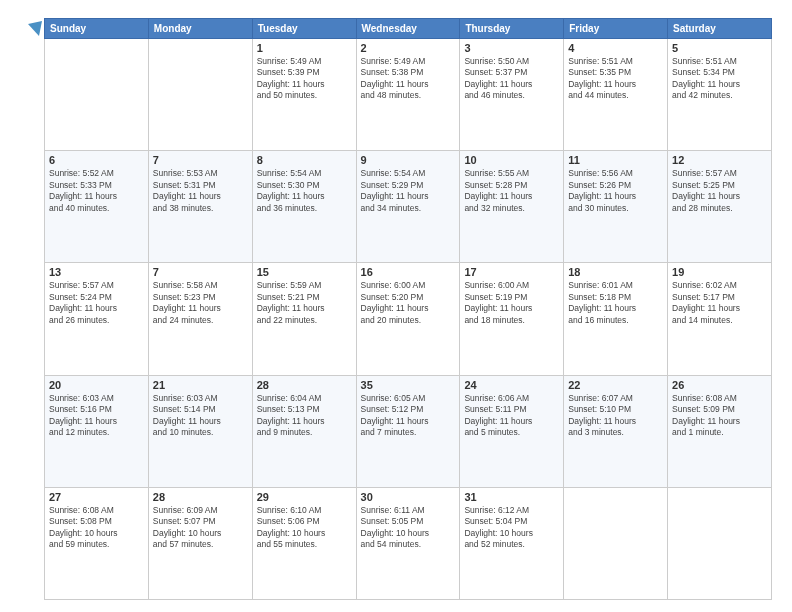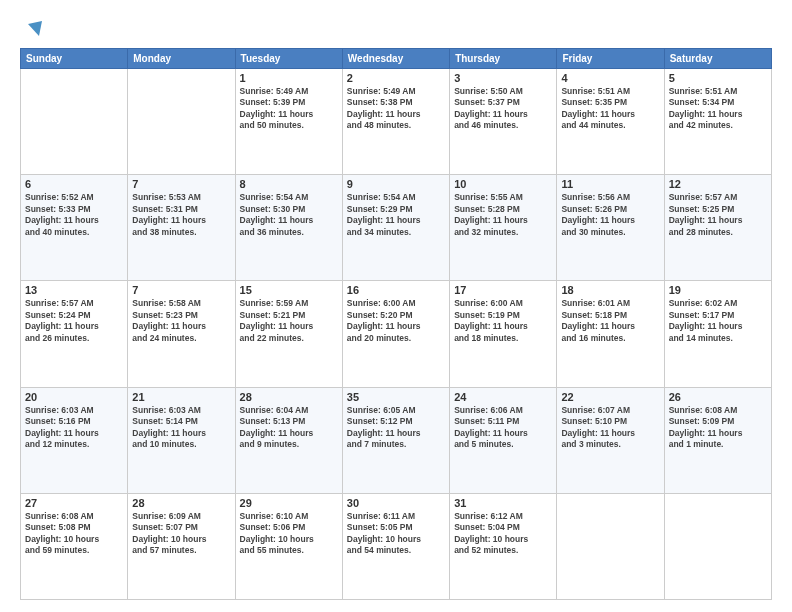--- a/index.html
+++ b/index.html
@@ -8,21 +8,21 @@
       background: #fff;
       width: 792px;
       height: 612px;
       overflow: hidden;
     }
     .page {
       width: 792px;
       height: 612px;
       padding: 18px 20px 12px 20px;
       display: flex;
-      flex-direction: column;
+      flex-direction: row;
     }
     .header {
       display: flex;
       justify-content: space-between;
       align-items: flex-start;
       margin-bottom: 8px;
     }
     .logo {
       display: flex;
       align-items: center;
@@ -84,21 +84,20 @@
       font-size: 11px;
       font-weight: bold;
       color: #333;
       display: block;
       margin-bottom: 2px;
     }
     .day-detail {
       color: #444;
       font-size: 8.5px;
       line-height: 1.35;
-      font-weight: bold;
     }
     .empty {
       background: #fff !important;
     }
     
     .row-even td { background: #f5f8fc; }
     .row-odd td { background: #fff; }
     .row-odd td.empty { background: #fff; }
   </style>
 </head>

